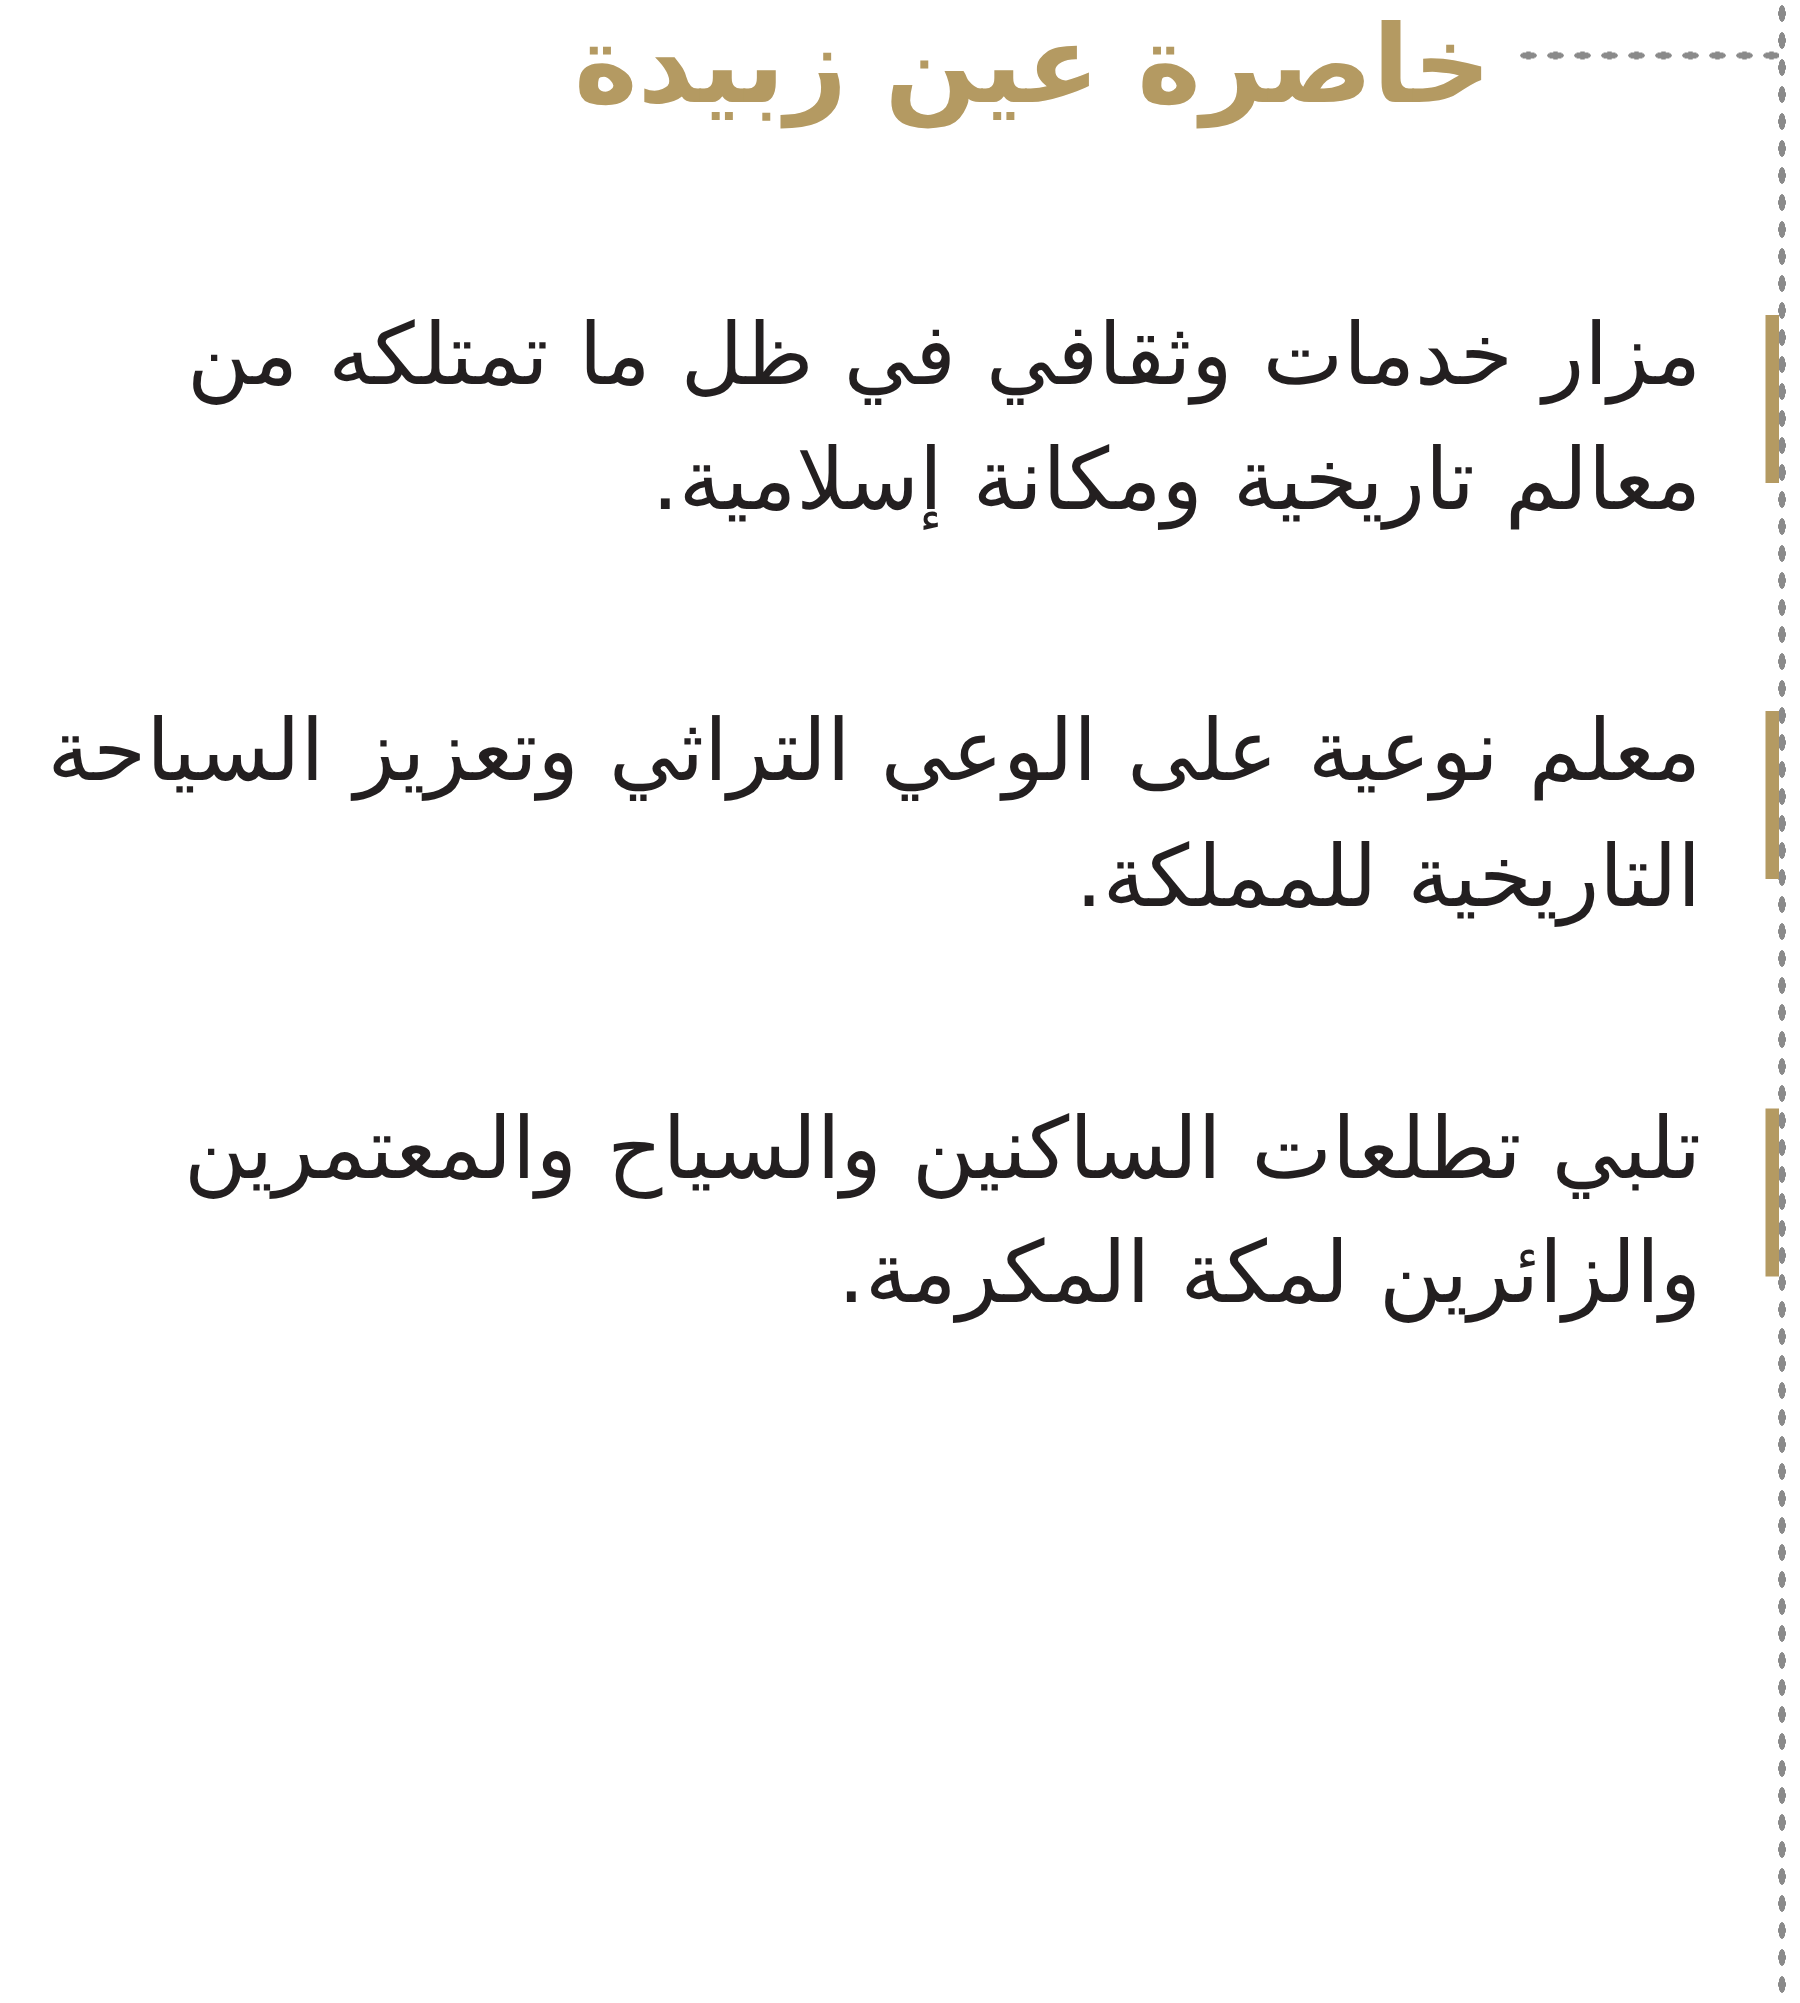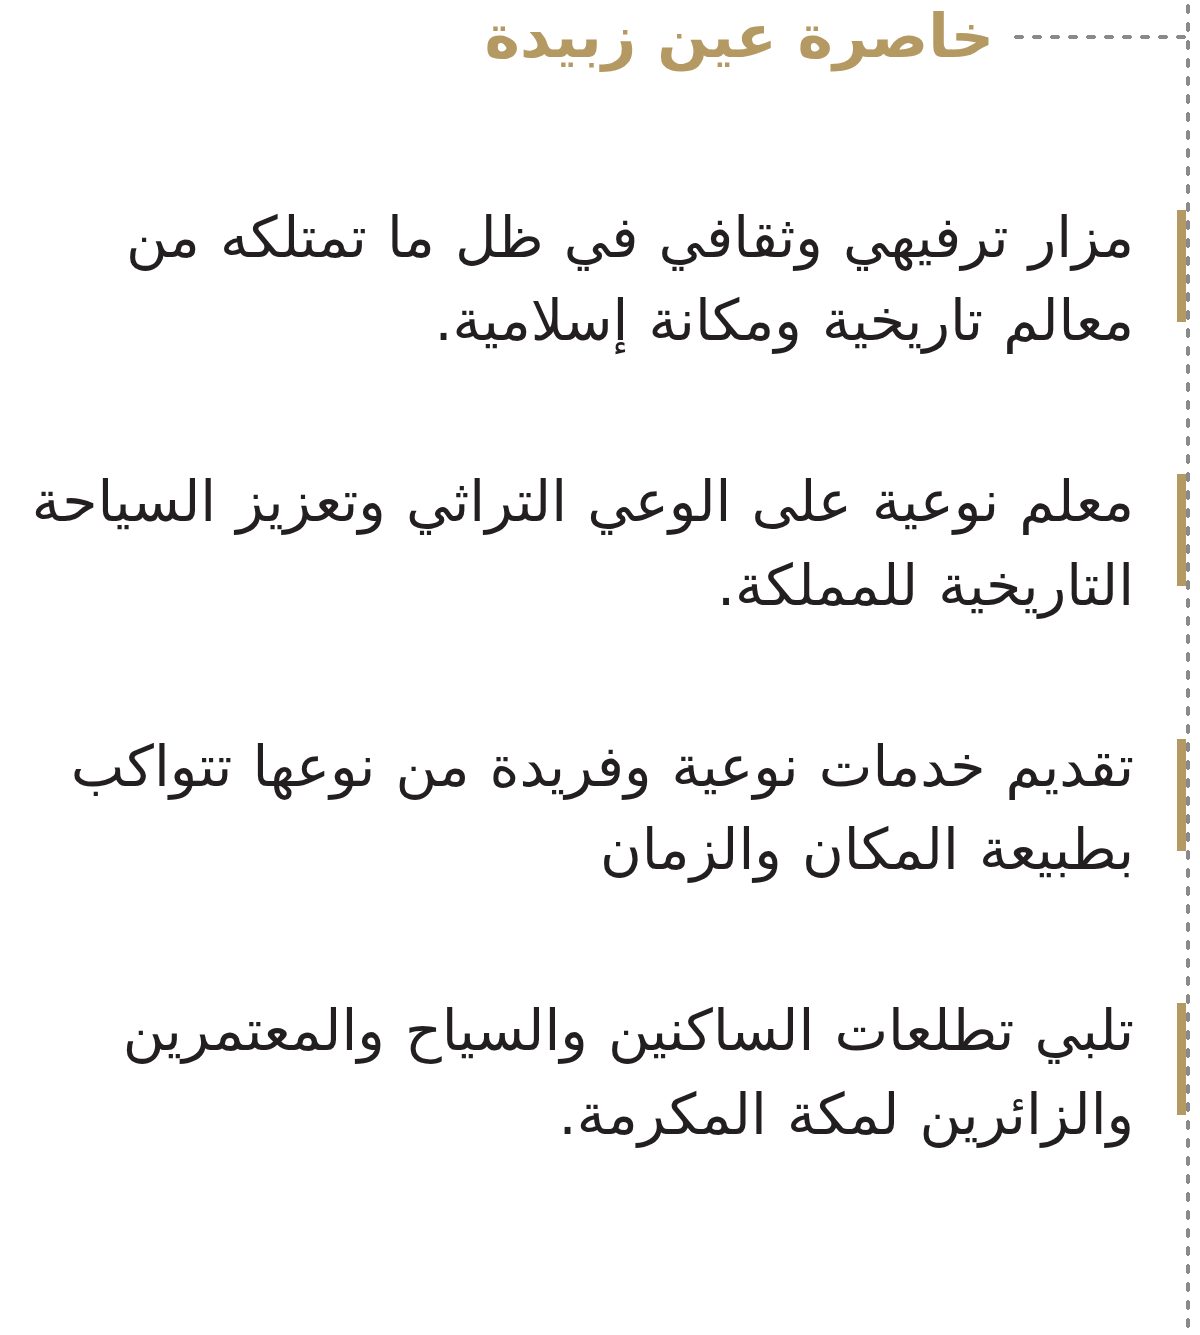--- a/index.html
+++ b/index.html
@@ -46,21 +46,21 @@
   }
 
   
   .title {
     position: absolute;
     top: 0;
     right: 206px;
     width: 780px;
     text-align: right;
     color: #b49a62;
-    font-size: 60px;
+    font-size: 72px;
     line-height: 1.22;
     font-weight: 700;
     letter-spacing: 0px;
     white-space: nowrap;
   }
 
   
   .items {
     position: absolute;
     top: 196px;
@@ -100,32 +100,28 @@
 
   <div class="rail"></div>
   <div class="rail-top"></div>
 
   <div class="title">خاصرة عين زبيدة</div>
 
   <div class="items">
 
     <div class="item">
       <span class="marker"></span>
-      <div class="item-text">مزار ترفيهي وثقافي في ظل ما تمتلكه من معالم تاريخية ومكانة إسلامية.</div>
+      <div class="item-text">مزار خدمات وثقافي في ظل ما تمتلكه من معالم تاريخية ومكانة إسلامية.</div>
     </div>
 
     <div class="item">
       <span class="marker"></span>
       <div class="item-text">معلم نوعية على الوعي التراثي وتعزيز السياحة التاريخية للمملكة.</div>
     </div>
 
-    <div class="item">
-      <span class="marker"></span>
-      <div class="item-text">تقديم خدمات نوعية وفريدة من نوعها تتواكب بطبيعة المكان والزمان</div>
-    </div>
 
     <div class="item">
       <span class="marker"></span>
       <div class="item-text">تلبي تطلعات الساكنين والسياح والمعتمرين والزائرين لمكة المكرمة.</div>
     </div>
 
   </div>
 </div>
 
 </body></html>

